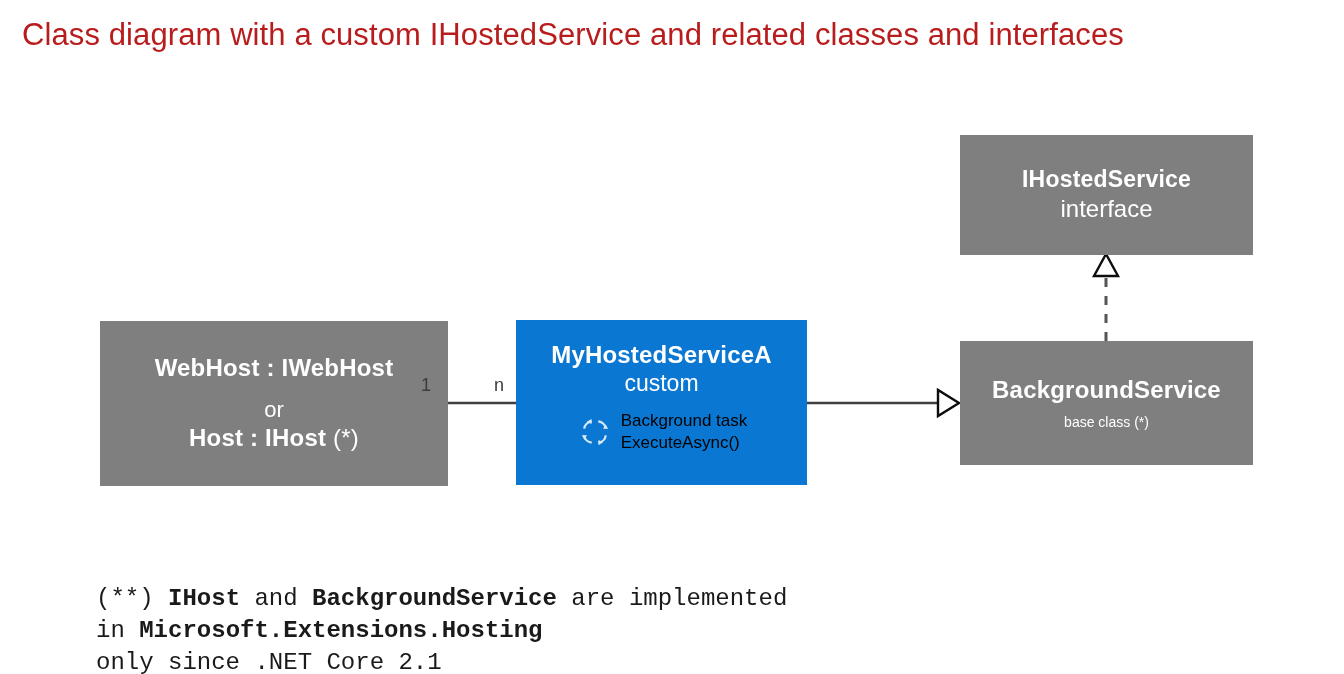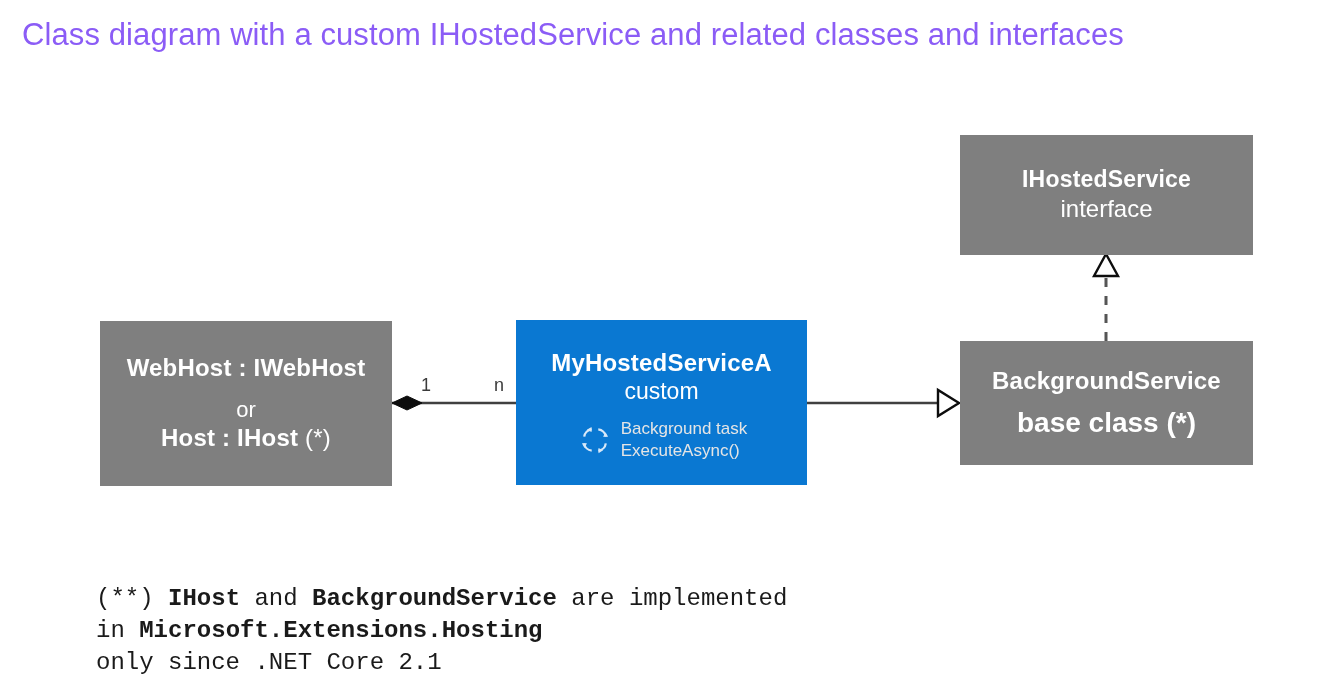--- a/index.html
+++ b/index.html
@@ -17,21 +17,21 @@
     -webkit-font-smoothing: antialiased;
   }
 
   
   .page-title {
     position: absolute;
     left: 22px;
     top: 17px;
     font-size: 31px;
     font-weight: 400;
-    color: #8b5cf6;
+    color: #b91c1c;
     letter-spacing: 0.1px;
     white-space: nowrap;
   }
 
   
   .diagram-canvas {
     position: absolute;
     left: 0;
     top: 0;
     width: 1344px;
@@ -74,31 +74,31 @@
     white-space: nowrap;
   }
   .box-or {
     font-weight: 400;
     font-size: 22px;
     line-height: 1.25;
   }
 
   
   #box-webhost {
-    left: 100px; top: 321px; width: 292px; height: 165px;
+    left: 100px; top: 321px; width: 348px; height: 165px;
   }
   #box-webhost .box-title { font-size: 24px; }
   #box-webhost .line2 { margin-top: 13px; }
   #box-webhost .line3 { margin-top: 1px; }
 
   
   #box-myhostedservice {
     left: 516px; top: 320px; width: 291px; height: 165px;
     justify-content: flex-start;
-    padding-top: 29px;
+    padding-top: 21px;
   }
   #box-myhostedservice .box-title { font-size: 24px; }
   #box-myhostedservice .box-sub { font-size: 23px; margin-top: 1px; }
 
   .task-row {
     display: flex;
     align-items: center;
     gap: 11px;
     margin-top: 13px;
     padding-left: 4px;
@@ -106,37 +106,37 @@
   .task-icon {
     width: 30px;
     height: 30px;
     flex: 0 0 30px;
     display: block;
   }
   .task-text {
     font-size: 17px;
     line-height: 1.28;
     text-align: left;
-    color: #e5e5e5;
+    color: #000000;
     white-space: nowrap;
   }
 
   
   #box-ihostedservice {
     left: 960px; top: 135px; width: 293px; height: 120px;
   }
   #box-ihostedservice .box-title { font-size: 23px; }
   #box-ihostedservice .box-sub { font-size: 24px; margin-top: 2px; }
 
   
   #box-backgroundservice {
     left: 960px; top: 341px; width: 293px; height: 124px;
   }
   #box-backgroundservice .box-title { font-size: 24px; }
-  #box-backgroundservice .box-sub { font-size: 28px; margin-top: 10px; font-weight: bold; }
+  #box-backgroundservice .box-sub { font-size: 14px; margin-top: 10px; }
 
   
   .mult-label {
     position: absolute;
     font-size: 18px;
     color: #3b3b3b;
     font-family: "Liberation Sans", sans-serif;
   }
   #mult-one { left: 421px; top: 375px; }
   #mult-many { left: 494px; top: 375px; }

